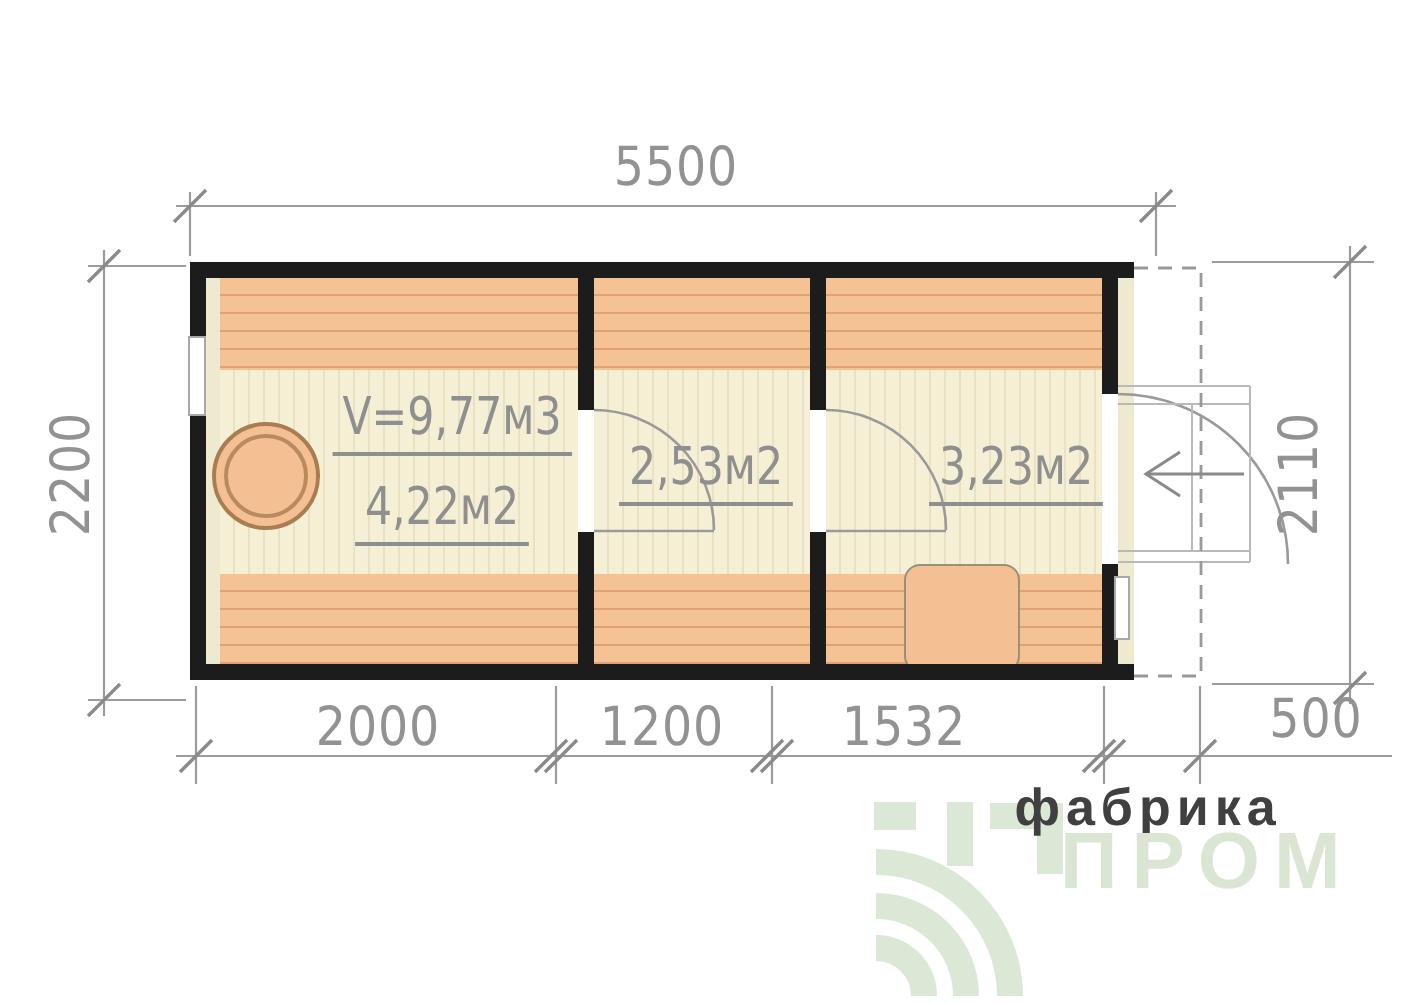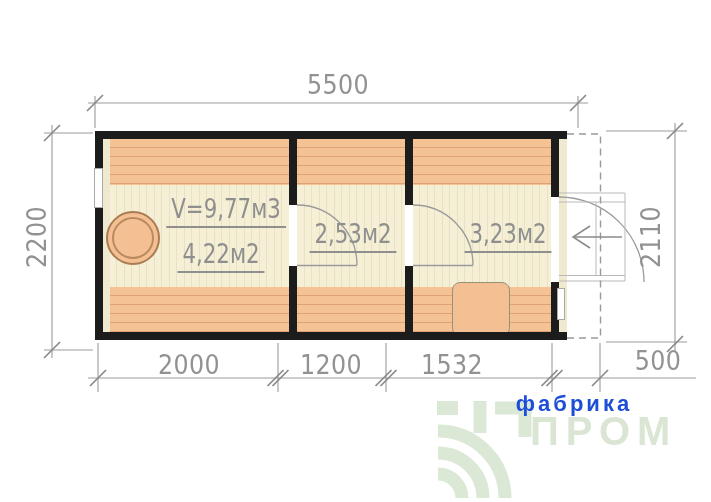--- a/index.html
+++ b/index.html
@@ -23,22 +23,22 @@
   .overlay{position:absolute;left:0;top:0;z-index:4;}
   
   .dim-text{position:absolute;z-index:5;color:#929292;font-size:27px;line-height:1;white-space:nowrap;
         letter-spacing:.5px;transform:translate(-50%,-50%) scaleX(.88);}
   .dim-text.vert{transform:translate(-50%,-50%) rotate(-90deg) scaleX(.88);}
   .room-text{position:absolute;z-index:5;color:#8f8f8f;font-size:26px;line-height:1;white-space:nowrap;
         transform:translate(-50%,-50%) scaleX(.82);}
   .room-text .u{display:inline-block;padding:0 6px 4px 6px;border-bottom:2px solid #8f8f8f;}
   
   .logo-tagline{position:absolute;z-index:0;left:574px;top:404px;transform:translate(-50%,-50%);
-        font-family:"Liberation Sans",sans-serif;font-weight:700;font-size:22px;letter-spacing:3px;
-        color:#1d4ed8;white-space:nowrap;}
+        font-family:"Liberation Sans",sans-serif;font-weight:700;font-size:26px;letter-spacing:3px;
+        color:#404040;white-space:nowrap;}
   .logo-big{position:absolute;z-index:0;left:530px;font-family:"Liberation Sans",sans-serif;
         font-weight:800;font-size:40px;line-height:1;color:#dae6d3;white-space:nowrap;}
   .logo-kedr{top:411px;letter-spacing:7px;}
   .logo-prom{top:450px;letter-spacing:5px;}
 </style>
 </head>
 <body>
 
 <div class="canvas">
 

